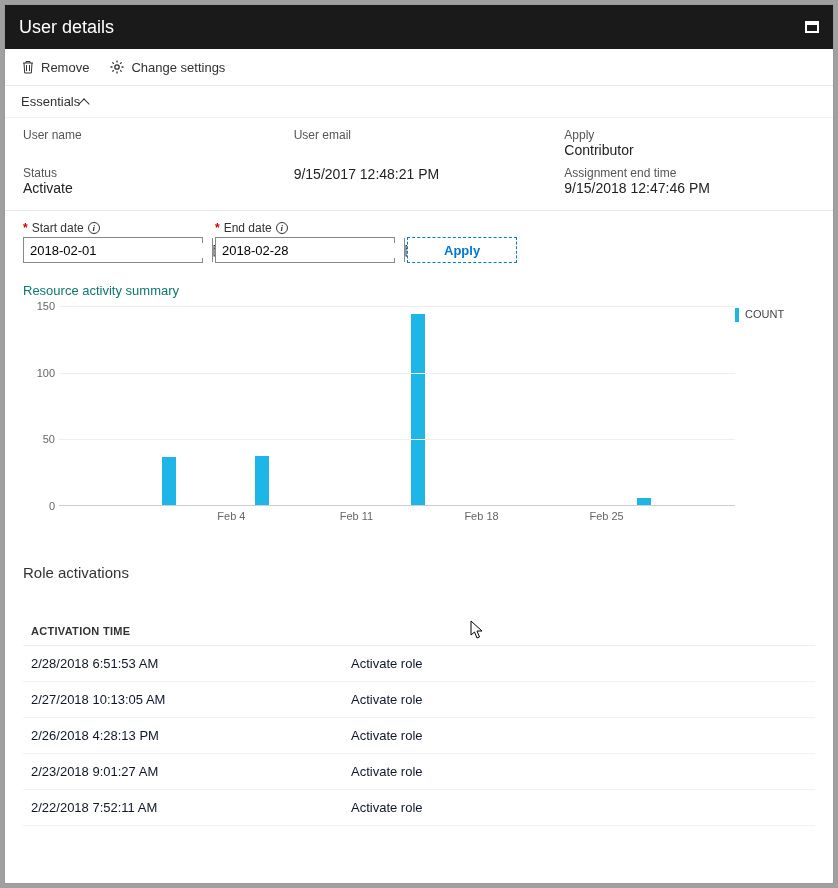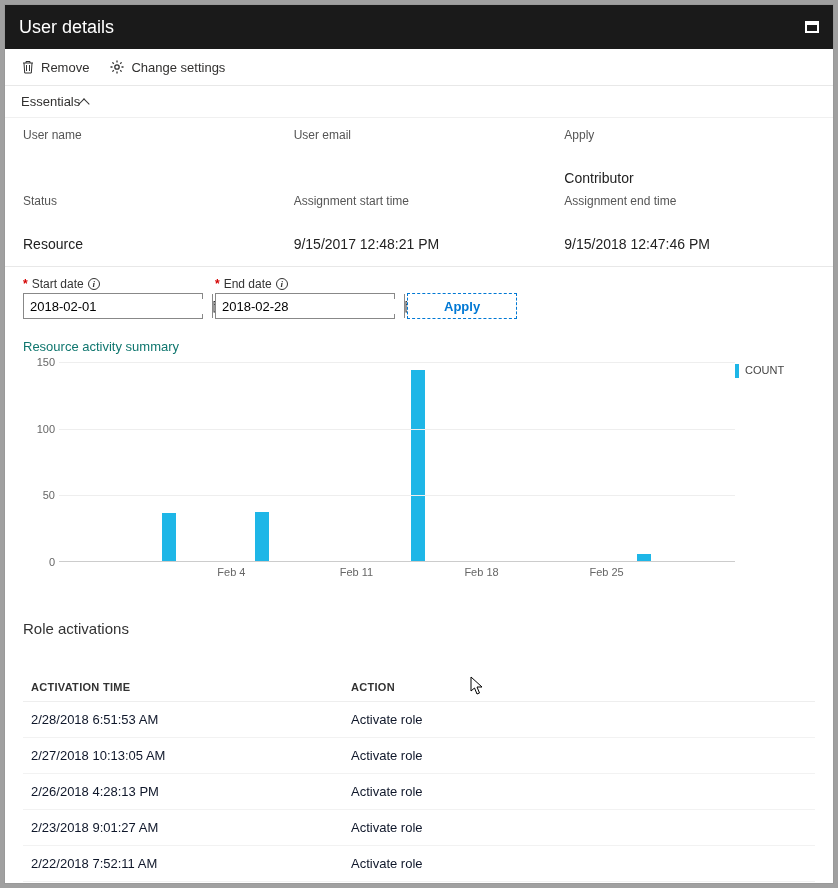--- a/index.html
+++ b/index.html
@@ -73,21 +73,21 @@
   }
   .essentials-body {
     padding: 10px 18px 14px 18px;
     display: grid;
     grid-template-columns: 1fr 1fr 1fr;
     row-gap: 8px;
     column-gap: 20px;
     border-bottom: 1px solid #e8e8e8;
   }
   .label { font-size: 12px; color: #555; }
-  .value { font-size: 14px; color: #222; margin-top: 28px; }
+  .value { font-size: 14px; color: #222; }
   .date-row {
     display: flex;
     align-items: flex-end;
     gap: 12px;
     padding: 10px 18px 16px 18px;
   }
   .date-group { display: flex; flex-direction: column; gap: 2px; }
   .date-label {
     font-size: 12px;
     color: #333;
@@ -295,24 +295,23 @@
     <div>
       <div class="label">User email</div>
       <div class="value"></div>
     </div>
     <div>
       <div class="label">Apply</div>
       <div class="value">Contributor</div>
     </div>
     <div>
       <div class="label">Status</div>
-      <div class="value">Resource</div>
-    </div>
-    <div>
-      <div class="label">Assignment start time</div>
+      <div class="value">Activate</div>
+    </div>
+    <div>
       <div class="value">9/15/2017 12:48:21 PM</div>
     </div>
     <div>
       <div class="label">Assignment end time</div>
       <div class="value">9/15/2018 12:47:46 PM</div>
     </div>
   </div>
 
   <div class="date-row">
     <div class="date-group">
@@ -382,21 +381,20 @@
       <span class="legend-swatch"></span>
       <span>COUNT</span>
     </div>
   </div>
 
   <div class="role-activations" style="position:relative">
     <div class="ra-title">Role activations</div>
     <div class="ra-table">
       <div class="ra-header">
         <div class="col-time">ACTIVATION TIME</div>
-        <div class="col-action">ACTION</div>
       </div>
       <div id="ra-rows">
           <div class="ra-row">
             <div class="col-time">2/28/2018 6:51:53 AM</div>
             <div class="col-action">Activate role</div>
           </div>
           <div class="ra-row">
             <div class="col-time">2/27/2018 10:13:05 AM</div>
             <div class="col-action">Activate role</div>
           </div>

